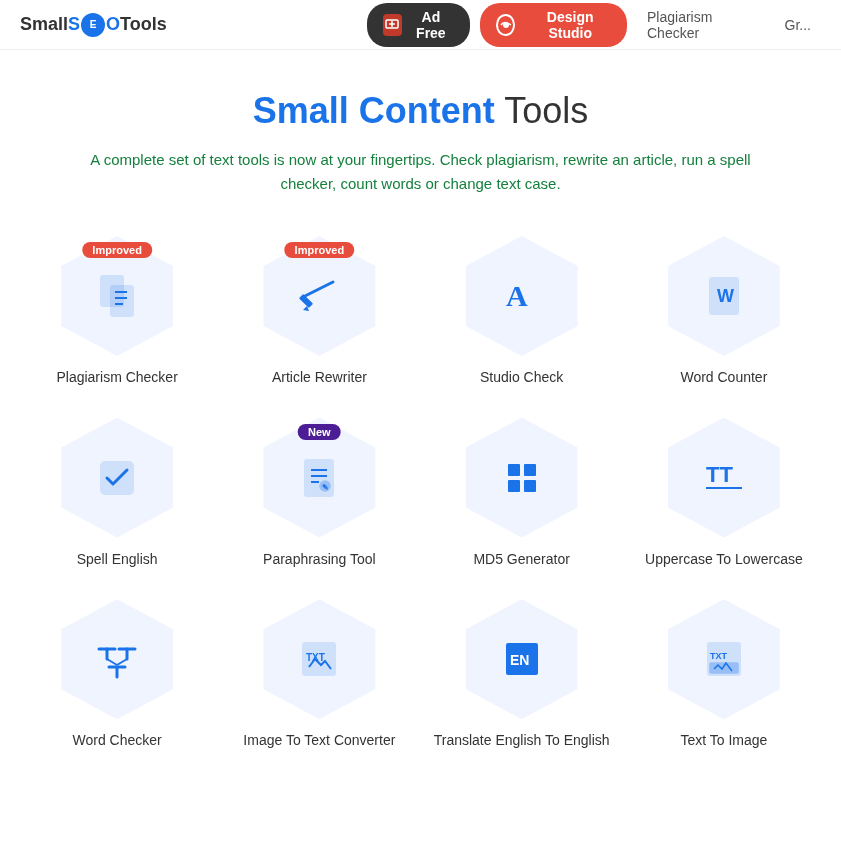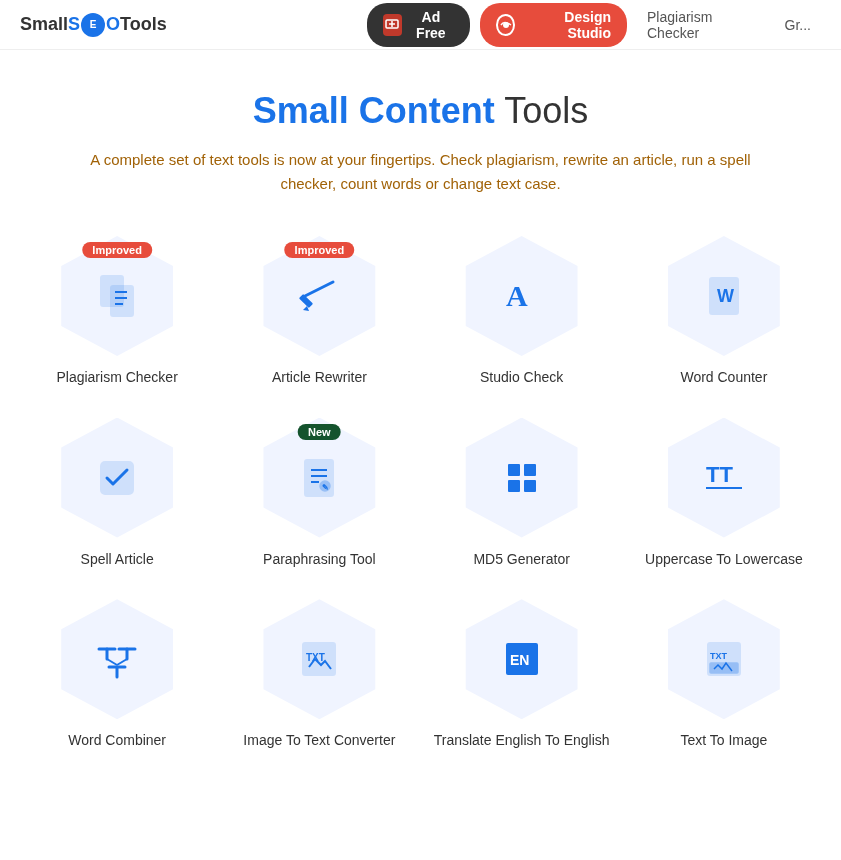--- a/index.html
+++ b/index.html
@@ -73,21 +73,20 @@
       align-items: center;
       gap: 14px;
       background: #e74c3c;
       color: white;
       border: none;
       border-radius: 20px;
       padding: 6px 16px;
       font-size: 14px;
       font-weight: bold;
       cursor: pointer;
-      text-align: right;
     }
     .btn-design-studio .icon-circle {
       width: 22px;
       height: 22px;
       border: 2px solid white;
       border-radius: 50%;
       display: flex;
       align-items: center;
       justify-content: center;
       font-size: 10px;
@@ -112,21 +111,21 @@
       font-weight: normal;
       margin-bottom: 16px;
       color: #333;
     }
     .page-title .highlight {
       color: #1a73e8;
       font-weight: bold;
     }
 
     .page-subtitle {
-      color: #a16207;
+      color: #15803d;
       font-size: 15px;
       line-height: 1.6;
       max-width: 720px;
       margin: 8px auto 40px auto;
     }
 
     
     .tools-grid {
       display: grid;
       grid-template-columns: repeat(4, 1fr);
@@ -168,21 +167,21 @@
       border-radius: 10px;
       font-size: 11px;
       font-weight: bold;
       color: white;
       white-space: nowrap;
     }
     .badge-improved {
       background: #e74c3c;
     }
     .badge-new {
-      background: #14532d;
+      background: #4c1d95;
     }
 
     .tool-label {
       font-size: 14px;
       font-weight: 500;
       text-align: center;
       color: #333;
       line-height: 1.4;
     }
 
@@ -295,21 +294,21 @@
 
     <a class="tool-item" href="#">
       <div class="tool-icon-wrapper">
         <div class="tool-icon-bg">
           <svg class="tool-svg" viewBox="0 0 48 48">
             <rect x="8" y="8" width="32" height="32" rx="4" fill="#1a73e8" opacity="0.15" stroke="#1a73e8" stroke-width="2"></rect>
             <polyline points="14,24 20,30 34,16" stroke="#1a73e8" stroke-width="3" fill="none" stroke-linecap="round" stroke-linejoin="round"></polyline>
           </svg>
         </div>
       </div>
-      <span class="tool-label">Spell Article</span>
+      <span class="tool-label">Spell English</span>
     </a>
 
     <a class="tool-item" href="#">
       <div class="tool-icon-wrapper">
         <div class="tool-icon-bg">
           <svg class="tool-svg" viewBox="0 0 48 48">
             <rect x="10" y="6" width="28" height="36" rx="2" fill="#1a73e8" opacity="0.15" stroke="#1a73e8" stroke-width="2"></rect>
             <line x1="16" y1="16" x2="32" y2="16" stroke="#1a73e8" stroke-width="2"></line>
             <line x1="16" y1="22" x2="32" y2="22" stroke="#1a73e8" stroke-width="2"></line>
             <line x1="16" y1="28" x2="24" y2="28" stroke="#1a73e8" stroke-width="2"></line>
@@ -356,21 +355,21 @@
             <line x1="6" y1="14" x2="22" y2="14" stroke="#1a73e8" stroke-width="3" stroke-linecap="round"></line>
             <line x1="34" y1="14" x2="34" y2="24" stroke="#1a73e8" stroke-width="3" stroke-linecap="round"></line>
             <line x1="26" y1="14" x2="42" y2="14" stroke="#1a73e8" stroke-width="3" stroke-linecap="round"></line>
             <line x1="24" y1="32" x2="24" y2="42" stroke="#1a73e8" stroke-width="3" stroke-linecap="round"></line>
             <line x1="16" y1="32" x2="32" y2="32" stroke="#1a73e8" stroke-width="3" stroke-linecap="round"></line>
             <line x1="14" y1="24" x2="24" y2="30" stroke="#1a73e8" stroke-width="2"></line>
             <line x1="34" y1="24" x2="24" y2="30" stroke="#1a73e8" stroke-width="2"></line>
           </svg>
         </div>
       </div>
-      <span class="tool-label">Word Combiner</span>
+      <span class="tool-label">Word Checker</span>
     </a>
 
     <a class="tool-item" href="#">
       <div class="tool-icon-wrapper">
         <div class="tool-icon-bg">
           <svg class="tool-svg" viewBox="0 0 48 48">
             <rect x="8" y="8" width="32" height="32" rx="2" fill="#1a73e8" opacity="0.15" stroke="#1a73e8" stroke-width="2"></rect>
             <text x="11" y="26" font-size="10" font-family="Arial" font-weight="bold" fill="#1a73e8">TXT</text>
             <polyline points="14,32 20,24 26,30 30,26 36,34" stroke="#1a73e8" stroke-width="2" fill="none"></polyline>
           </svg>

